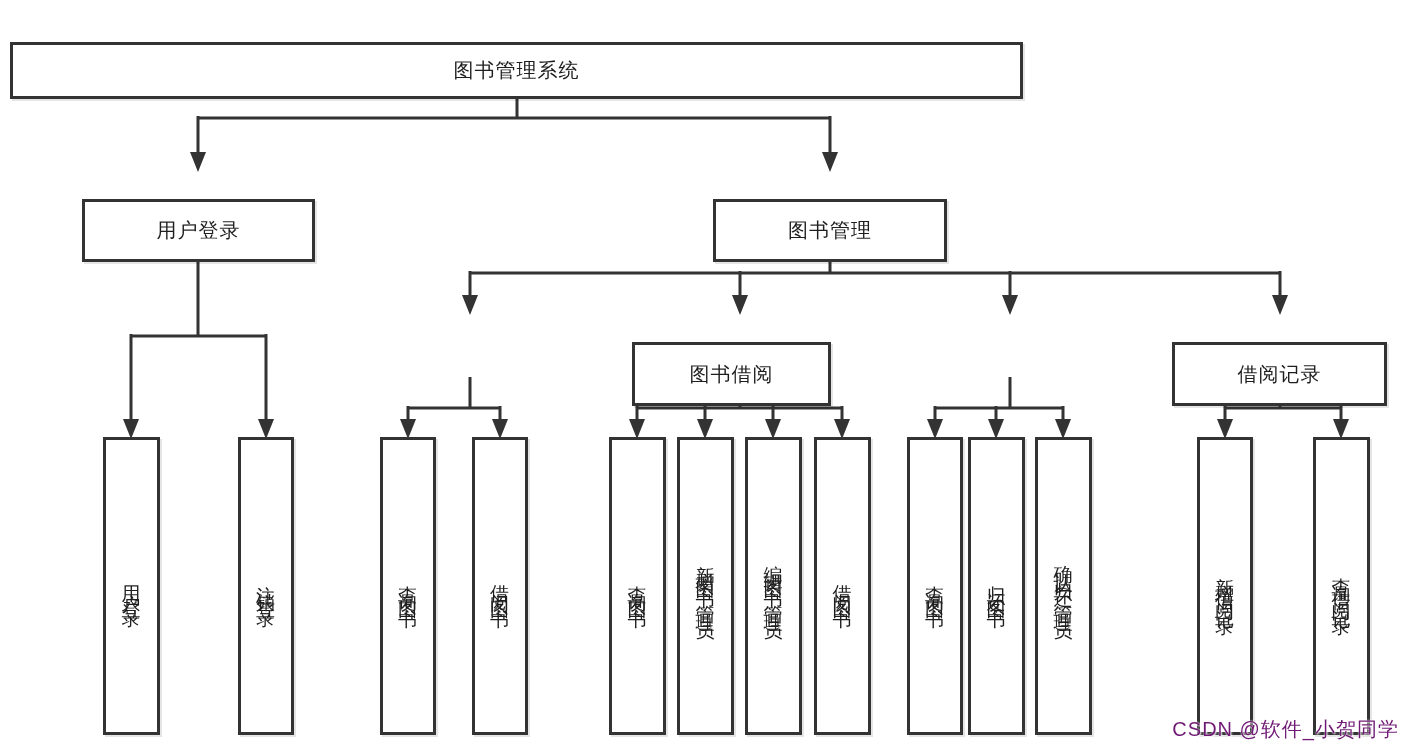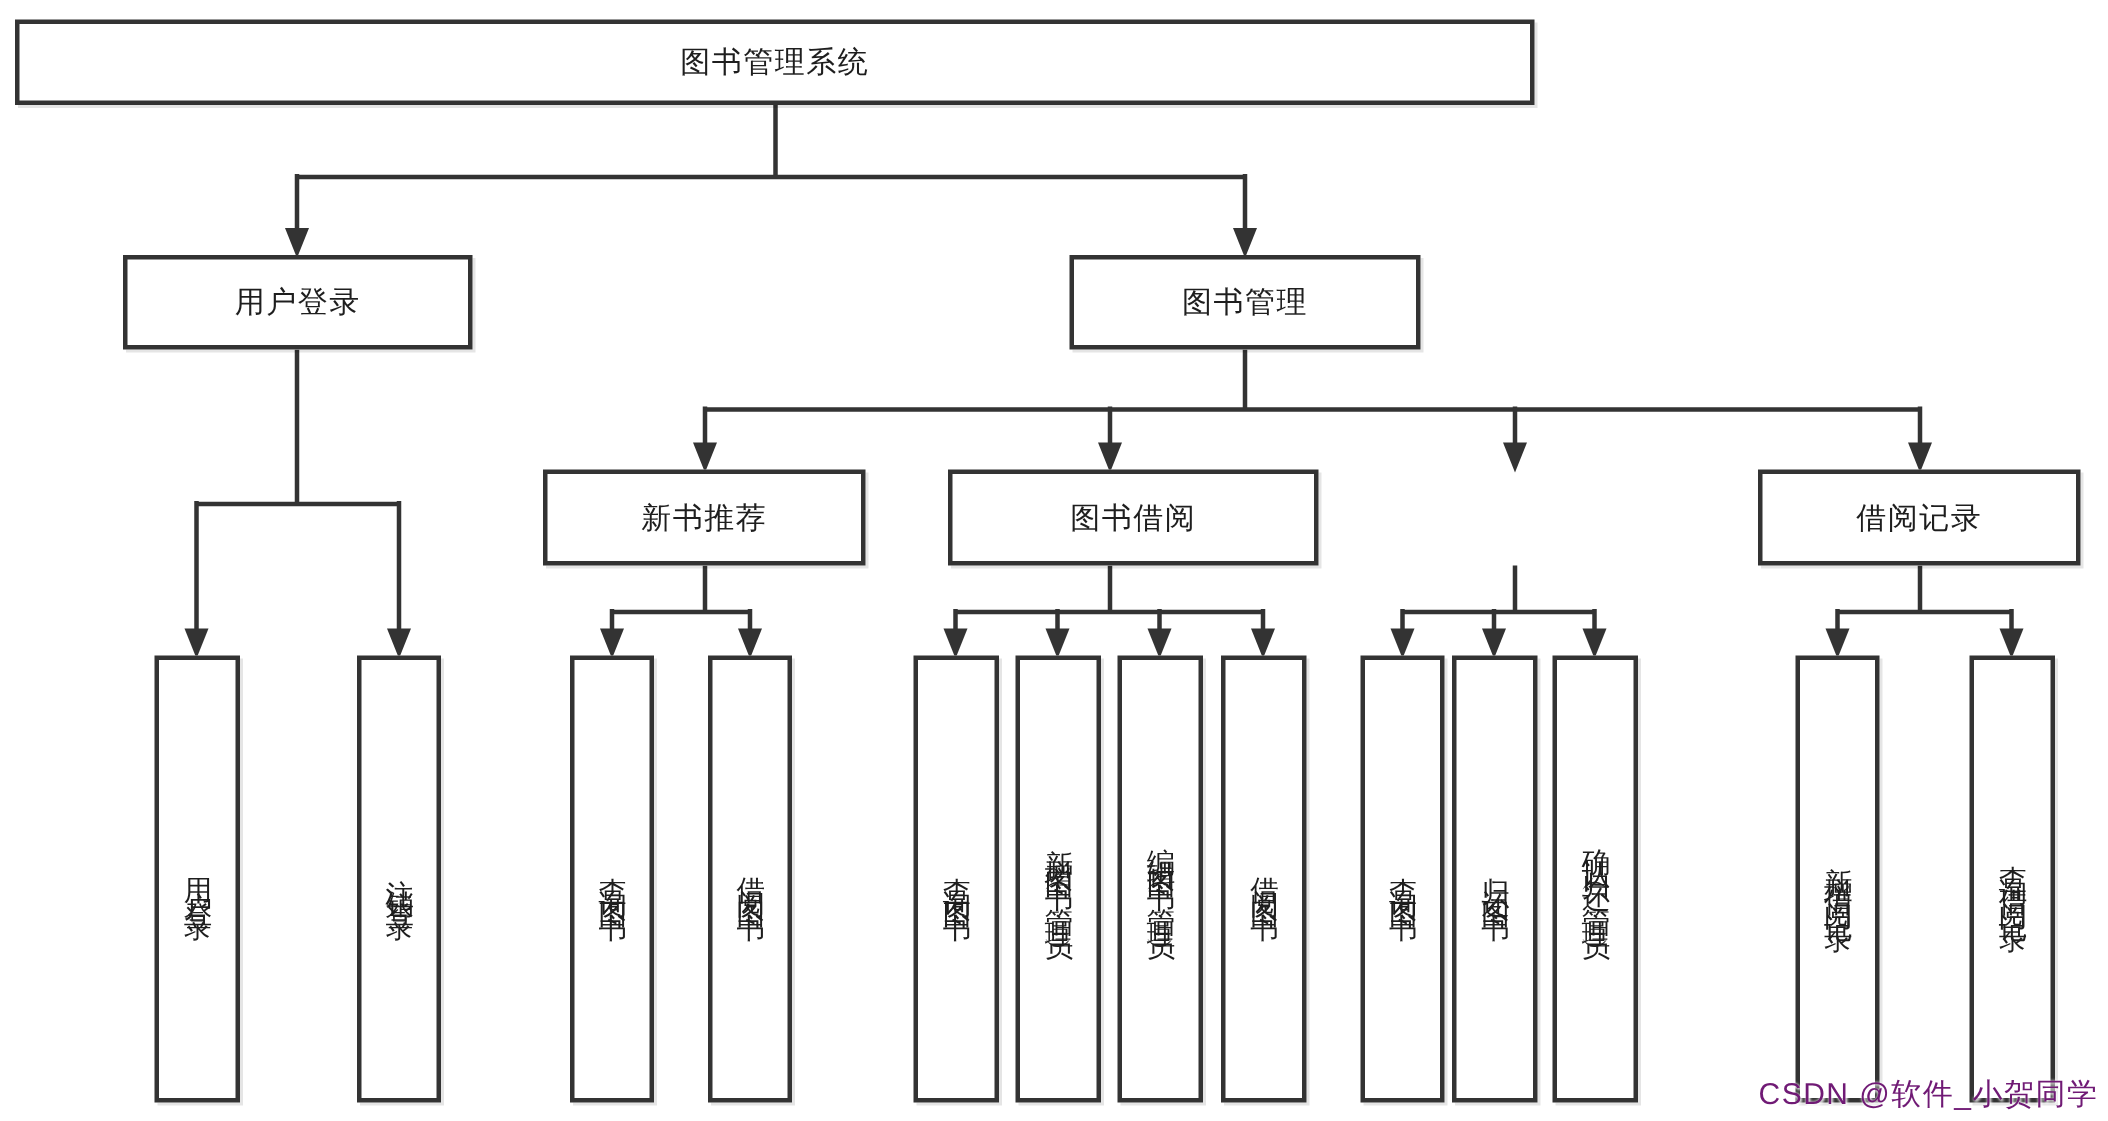--- a/index.html
+++ b/index.html
@@ -40,20 +40,21 @@
     color: #1e1e1e;
     display: flex;
     align-items: center;
     justify-content: center;
     text-align: center;
   }
   .h-node {
     font-size: 20px;
     letter-spacing: 1px;
     white-space: nowrap;
+    margin-top: 29px;
   }
   .v-node {
     writing-mode: vertical-rl;
     text-orientation: mixed;
     font-size: 19px;
     letter-spacing: 8px;
     line-height: 1;
   }
   .watermark {
     position: absolute;
@@ -119,22 +120,21 @@
       <polygon points="1217,419 1233,419 1225,439"></polygon>
       <polygon points="1333,419 1349,419 1341,439"></polygon>
     </g>
   </svg>
 
   <div class="node h-node" style="left:10px; top:13px; width:1013px; height:57px;">图书管理系统</div>
 
   <div class="node h-node" style="left:82px; top:170px; width:233px; height:63px;">用户登录</div>
   <div class="node h-node" style="left:713px; top:170px; width:234px; height:63px;">图书管理</div>
 
-  <div class="node h-node" style="left:362px; top:313px; width:215px; height:64px;">新书推荐</div>
-  <div class="node h-node" style="left:632px; top:313px; width:247px; height:64px;">图书借阅</div>
+  <div class="node h-node" style="left:632px; top:313px; width:199px; height:64px;">图书借阅</div>
   <div class="node h-node" style="left:1172px; top:313px; width:215px; height:64px;">借阅记录</div>
 
   <div class="node v-node" style="left:103px; top:437px; width:57px; height:298px;">用户登录</div>
   <div class="node v-node" style="left:238px; top:437px; width:56px; height:298px;">注销登录</div>
 
   <div class="node v-node" style="left:380px; top:437px; width:56px; height:298px;">查询图书</div>
   <div class="node v-node" style="left:472px; top:437px; width:56px; height:298px;">借阅图书</div>
 
   <div class="node v-node" style="left:609px; top:437px; width:57px; height:298px;">查询图书</div>
   <div class="node v-node" style="left:677px; top:437px; width:57px; height:298px;">新增图书（管理员）</div>

